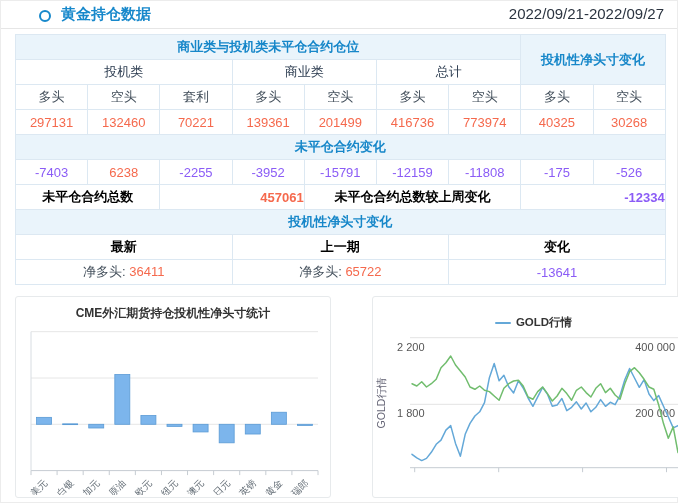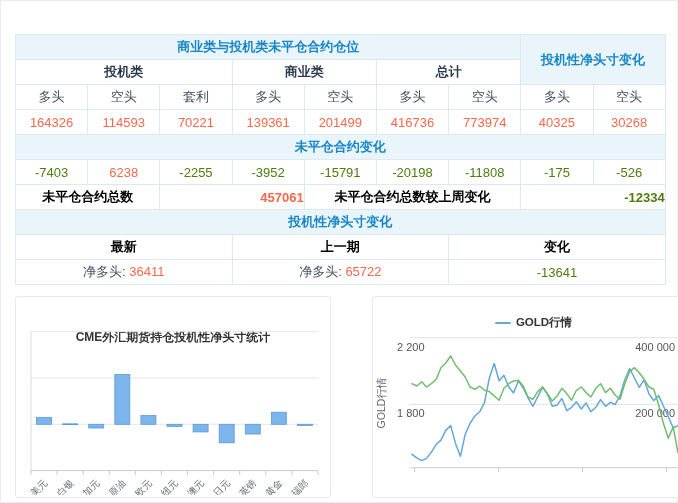--- a/index.html
+++ b/index.html
@@ -14,41 +14,46 @@
   .dot-icon{position:absolute;left:38px;top:9px;width:8px;height:8px;border:2.5px solid #1788cb;border-radius:50%;}
   .page-title{position:absolute;left:60px;top:4px;font-size:15px;font-weight:bold;color:#1788cb;}
   .date-range{position:absolute;right:13px;top:4px;font-size:15px;color:#2b3440;}
   
   .table-wrap{position:absolute;left:14px;top:33px;}
   table{border-collapse:collapse;table-layout:fixed;width:650px;}
   col{width:72.2px;}
   td{border:1px solid #dce8f2;height:24px;padding:0;text-align:center;
      font-size:13px;color:#44505c;white-space:nowrap;overflow:hidden;}
   td.hblue{background:#eaf4fb;color:#1787c9;font-weight:bold;}
-  td.sub{font-weight:bold;color:#2c3c50;}
+  td.sub{font-weight:normal;color:#2c3c50;}
   td.strong{font-weight:bold;color:#000000;}
   .orange{color:#f5694d;}
-  .teal{color:#4d7c0f;}
+  .teal{color:#8b5cf6;}
   td.vb{font-weight:bold;text-align:right;}
   
   .panel{position:absolute;top:295px;height:200px;border:1px solid #e7eaec;border-radius:3px;background:#fff;box-sizing:content-box;}
   .panel-left{left:14px;width:314px;}
   .panel-right{left:341px;width:321px;margin-left:30px;}
-  .chart-title{position:absolute;top:8px;left:0;width:100%;text-align:center;font-size:12px;font-weight:bold;color:#333;margin-top:24px;}
+  .chart-title{position:absolute;top:8px;left:0;width:100%;text-align:center;font-size:12px;font-weight:bold;color:#333;}
   .legend{position:absolute;top:18px;left:0;width:100%;display:flex;justify-content:center;gap:24px;
           font-size:11.5px;font-weight:bold;color:#333;align-items:center;}
   .legend-item{display:flex;align-items:center;gap:5px;}
   .dash{display:inline-block;width:16px;height:0;border-top:2.5px solid #999;border-radius:2px;}
   svg.chart{position:absolute;left:0;top:0;}
 </style>
 </head>
 <body>
 
 <div class="page">
 
+  <div class="header">
+    <span class="dot-icon"></span>
+    <span class="page-title">黄金持仓数据</span>
+    <span class="date-range">2022/09/21-2022/09/27</span>
+  </div>
 
   <div class="table-wrap">
     <table>
       <colgroup>
         <col>
           <col>
           <col>
           <col>
           <col>
           <col>
@@ -71,40 +76,40 @@
             <td>空头</td>
             <td>套利</td>
             <td>多头</td>
             <td>空头</td>
             <td>多头</td>
             <td>空头</td>
             <td>多头</td>
             <td>空头</td>
           </tr>
           <tr>
-            <td class="orange">164326</td>
-            <td class="orange">114593</td>
+            <td class="orange">297131</td>
+            <td class="orange">132460</td>
             <td class="orange">70221</td>
             <td class="orange">139361</td>
             <td class="orange">201499</td>
             <td class="orange">416736</td>
             <td class="orange">773974</td>
             <td class="orange">40325</td>
             <td class="orange">30268</td>
           </tr>
           <tr>
             <td colspan="9" class="hblue">未平仓合约变化</td>
           </tr>
           <tr>
             <td class="teal">-7403</td>
             <td class="orange">6238</td>
             <td class="teal">-2255</td>
             <td class="teal">-3952</td>
             <td class="teal">-15791</td>
-            <td class="teal">-20198</td>
+            <td class="teal">-12159</td>
             <td class="teal">-11808</td>
             <td class="teal">-175</td>
             <td class="teal">-526</td>
           </tr>
           <tr>
             <td colspan="2" class="strong">未平仓合约总数</td>
             <td colspan="2" class="orange vb">457061</td>
             <td colspan="3" class="strong">未平仓合约总数较上周变化</td>
             <td colspan="2" class="teal vb">-12334</td>
           </tr>

